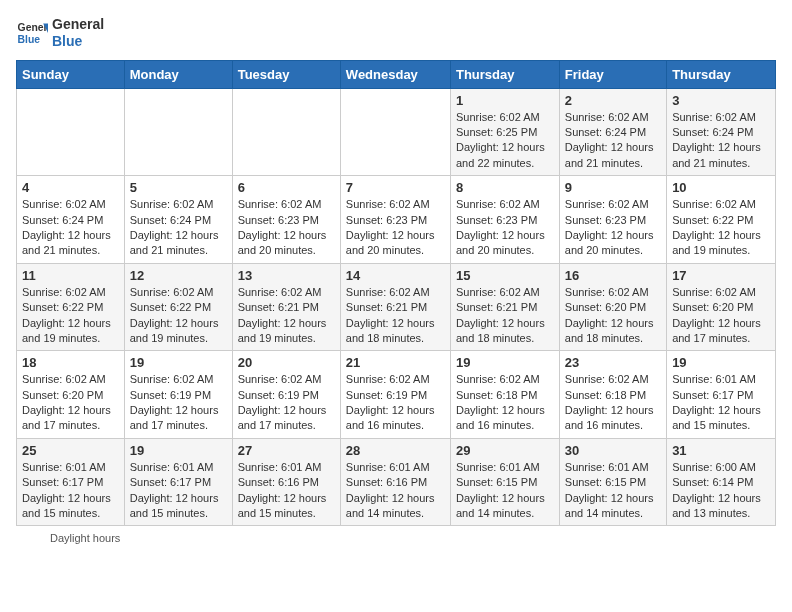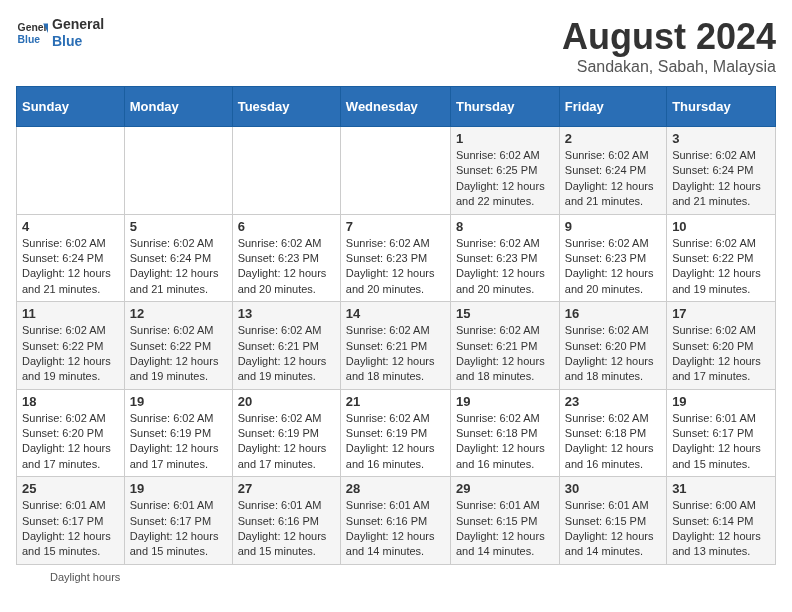--- a/index.html
+++ b/index.html
@@ -39,21 +39,21 @@
     }
     table {
       width: 100%;
       border-collapse: collapse;
       font-size: 11px;
     }
     thead tr th {
       background-color: #2a6eb5;
       color: #fff;
       text-align: left;
-      padding: 12px 5px;
+      padding: 6px 5px;
       font-size: 13px;
       font-weight: bold;
       border: 1px solid #1a5ea0;
     }
     tbody tr td {
       border: 1px solid #ccc;
       vertical-align: top;
       padding: 4px 5px;
       width: 113px;
       min-height: 80px;
@@ -95,24 +95,20 @@
     <svg class="logo-icon" viewBox="0 0 40 40" xmlns="http://www.w3.org/2000/svg">
       <text x="2" y="18" font-size="13" font-weight="bold" fill="#333" font-family="Arial">General</text>
       <text x="2" y="32" font-size="13" font-weight="bold" fill="#2a6eb5" font-family="Arial">Blue</text>
       <polygon points="34,8 40,8 40,20" fill="#2a6eb5"></polygon>
     </svg>
     <div>
       <div style="font-size:14px;font-weight:bold;color:#333;line-height:1.2">General</div>
       <div style="font-size:14px;font-weight:bold;color:#2a6eb5;line-height:1.2">Blue</div>
     </div>
   </div>
-  <div class="title-block">
-    <div class="main-title">August 2024</div>
-    <div class="sub-title">Sandakan, Sabah, Malaysia</div>
-  </div>
 </div>
 
 <table>
   <thead>
     <tr id="weekday-header">
         <th>Sunday</th>
         <th>Monday</th>
         <th>Tuesday</th>
         <th>Wednesday</th>
         <th>Thursday</th>

